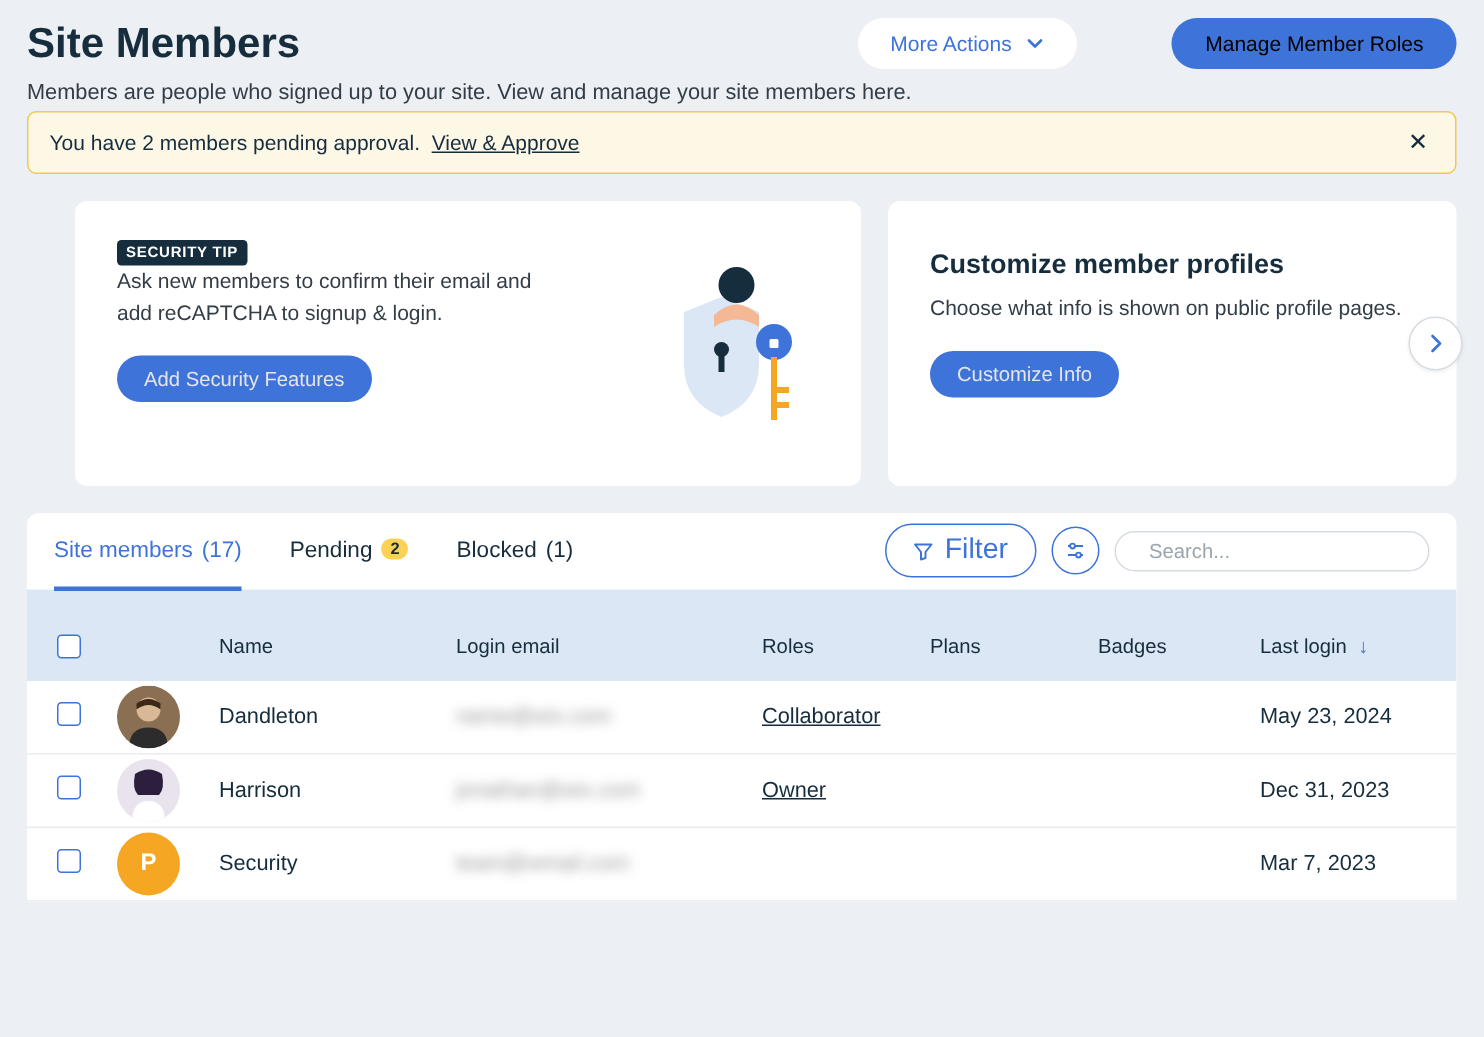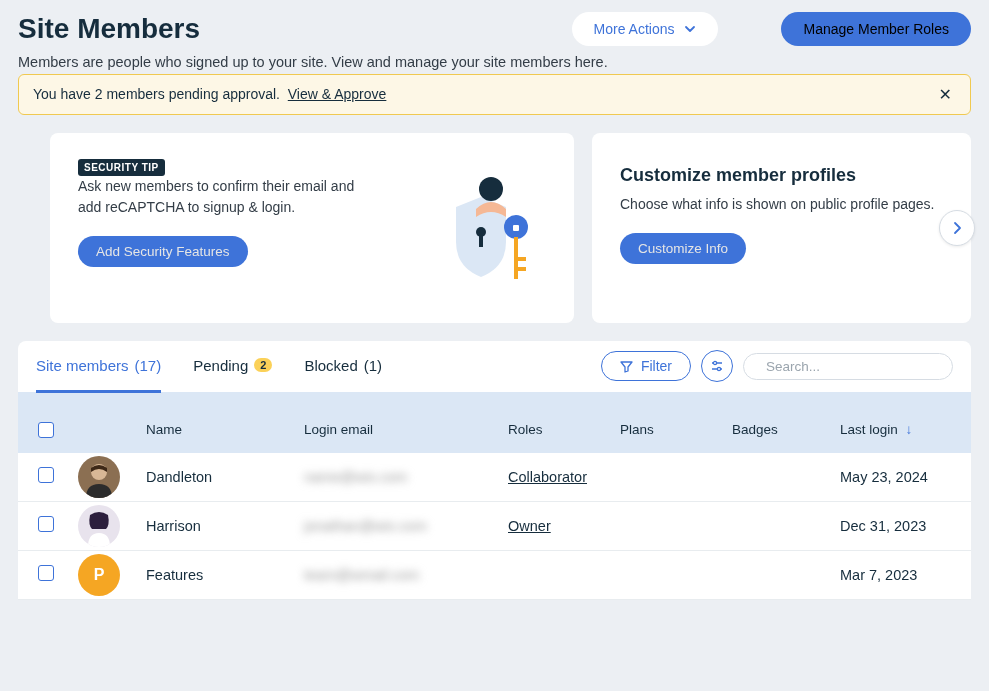--- a/index.html
+++ b/index.html
@@ -200,21 +200,21 @@
       display: flex;
       align-items: center;
       gap: 10px;
     }
     .filter-btn {
       border: 1px solid #3e73d9;
       color: #3e73d9;
       background: #fff;
       border-radius: 18px;
       padding: 6px 18px;
-      font-size: 14px;
+      font-size: 19px;
       cursor: pointer;
       display: inline-flex;
       align-items: center;
       gap: 8px;
       text-align: right;
     }
     .icon-btn {
       width: 32px;
       height: 32px;
       border-radius: 50%;
@@ -452,21 +452,21 @@
     <div><span class="role-link">Owner</span></div>
     <div></div>
     <div></div>
     <div>Dec 31, 2023</div>
   </div>
       <div class="table-row">
     <div class="check-col"><span class="chk"></span></div>
     <div>
           <div class="avatar" style="background:#f5a623">P</div>
         </div>
-    <div>Features</div>
+    <div>Security</div>
     <div><span class="blurred">team@wmail.com</span></div>
     <div></div>
     <div></div>
     <div></div>
     <div>Mar 7, 2023</div>
   </div>
     </div>
 </div>
 
 </body></html>

